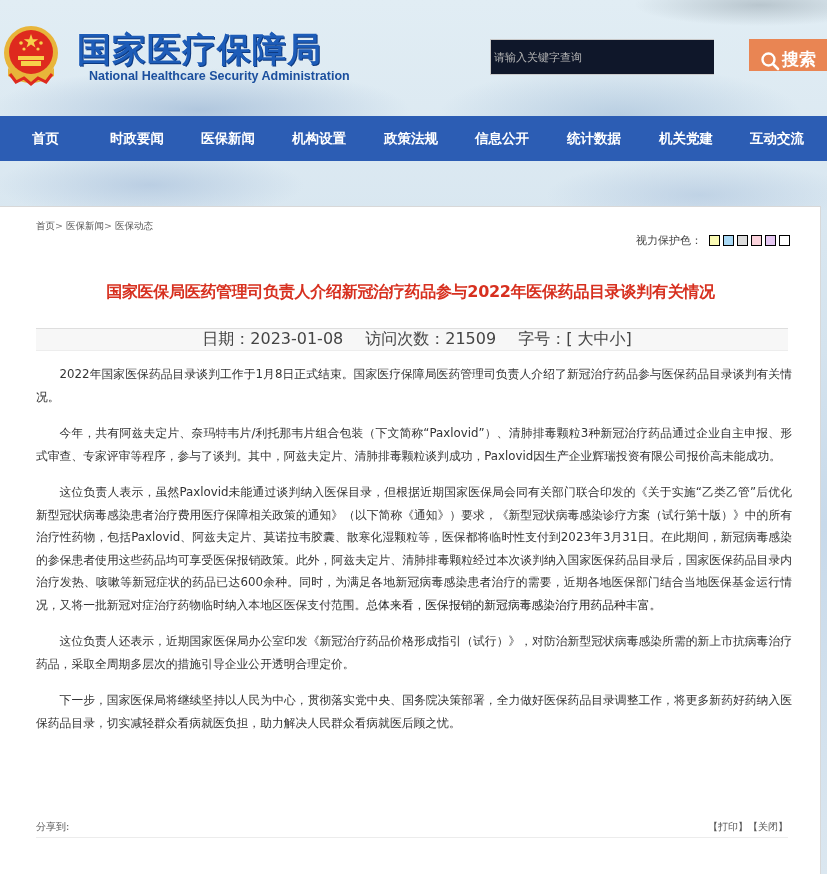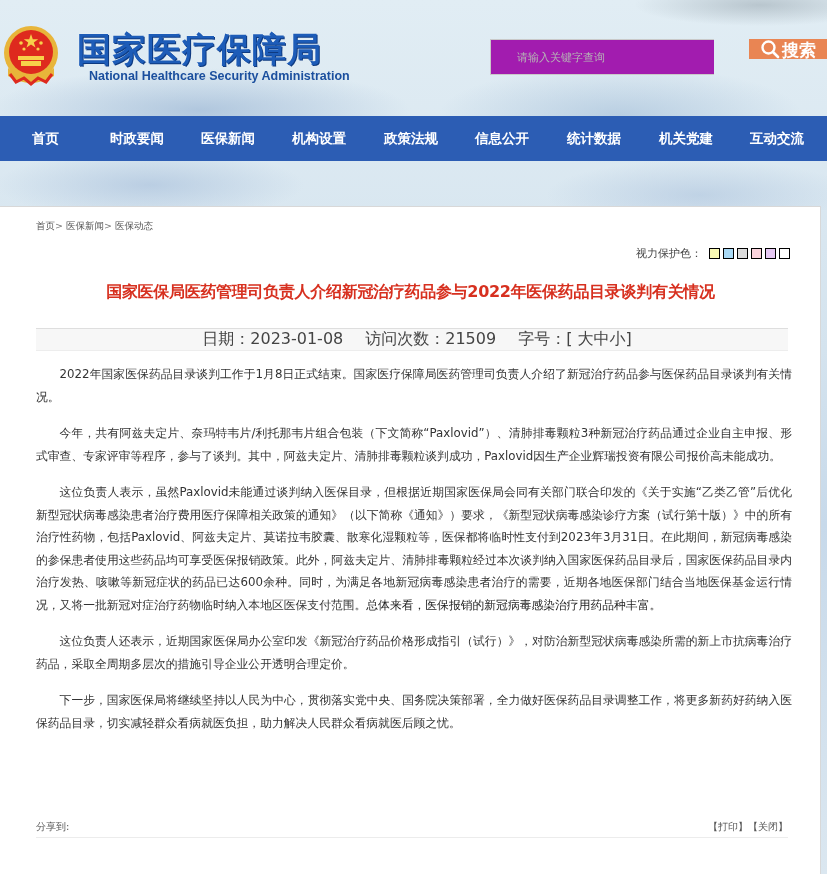--- a/index.html
+++ b/index.html
@@ -30,30 +30,30 @@
     color: #1d5cb8;
     text-shadow: 1px 1px 0 #0e3a80, 0 0 2px rgba(255,255,255,0.6);
   }
   .logo-en {
     position: absolute; left: 77px; top: 69px;
     font-family: "Liberation Sans", sans-serif;
     font-weight: bold; font-size: 12.5px; color: #1b4f9e; padding-left: 12px;
   }
   .search-box {
     position: absolute; left: 490px; top: 39px; width: 224px; height: 36px;
-    background: #a21caf; border: 1px solid #c9c9c9; border-right: none;
-    font-size: 11px; color: #b5b5b5; padding-left: 26px; line-height: 34px;
+    background: #0f172a; border: 1px solid #c9c9c9; border-right: none;
+    font-size: 11px; color: #b5b5b5; padding-left: 3px; line-height: 34px;
     font-family: "DejaVu Sans", sans-serif;
     outline: none;
   }
   .search-box::placeholder { color: #b5b5b5; }
   .search-btn {
-    position: absolute; left: 749px; top: 39px; width: 78px; height: 20px;
+    position: absolute; left: 749px; top: 39px; width: 78px; height: 32px;
     background: #e98553; color: #fff; border: none;
-    font-size: 17px; font-weight: bold; display: flex; align-items: flex-start; justify-content: center; gap: 2px;
+    font-size: 17px; font-weight: bold; display: flex; align-items: flex-end; justify-content: center; gap: 2px;
     font-family: "DejaVu Sans", sans-serif; cursor: pointer;
   }
   .search-btn svg { width: 20px; height: 20px; }
   
   .nav {
     position: absolute; left: 0; top: 116px; width: 827px; height: 45px;
     background: #2c5db4;
     display: flex; align-items: center;
   }
   .nav-item {
@@ -65,21 +65,21 @@
     position: absolute; left: 0; top: 206px; width: 821px; height: 668px;
     background: #fff; border-top: 1px solid #d8d8d8; border-right: 1px solid #d8d8d8;
   }
   .breadcrumb {
     position: absolute; left: 36px; top: 13px; font-size: 9.5px; color: #555;
     display: flex; gap: 0;
   }
   .breadcrumb span { cursor: pointer; }
   .breadcrumb .sep { color: #777; cursor: default; margin-right: 3px; }
   .eye-care {
-    position: absolute; right: 30px; top: 39px; display: flex; align-items: center; gap: 3px;
+    position: absolute; right: 30px; top: 26px; display: flex; align-items: center; gap: 3px;
     font-size: 11px; color: #444;
   }
   .eye-care .label { margin-right: 4px; }
   .swatch { width: 11px; height: 11px; border: 1px solid #000; cursor: pointer; display: inline-block; }
   .title {
     position: absolute; left: 0; width: 821px; top: 75px; text-align: center;
     color: #d7301f; font-size: 16px; font-weight: bold; letter-spacing: -0.3px;
   }
   .meta-bar {
     position: absolute; left: 36px; top: 121px; width: 752px; height: 23px;

